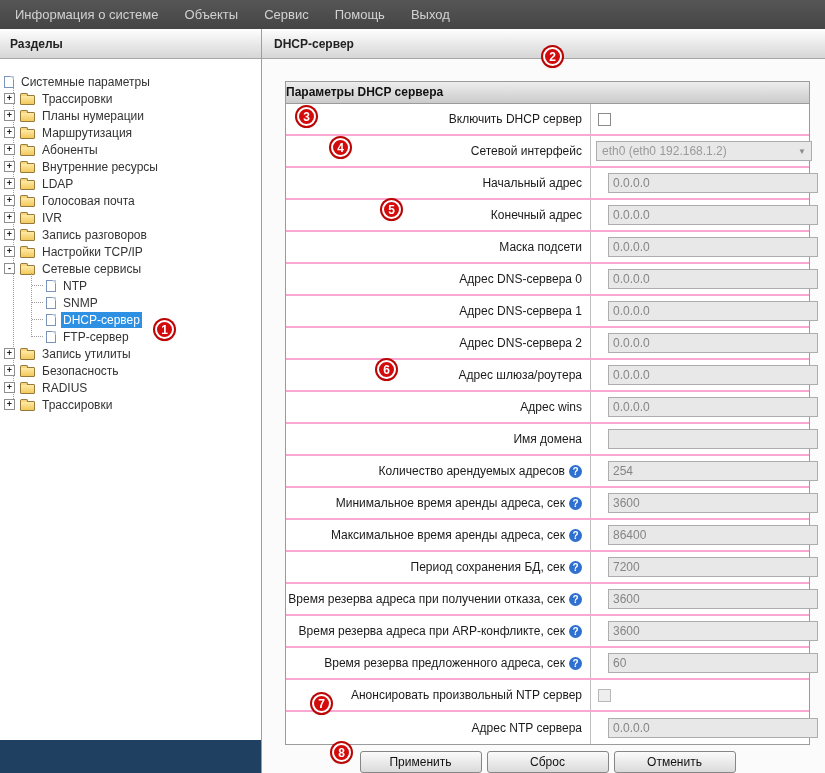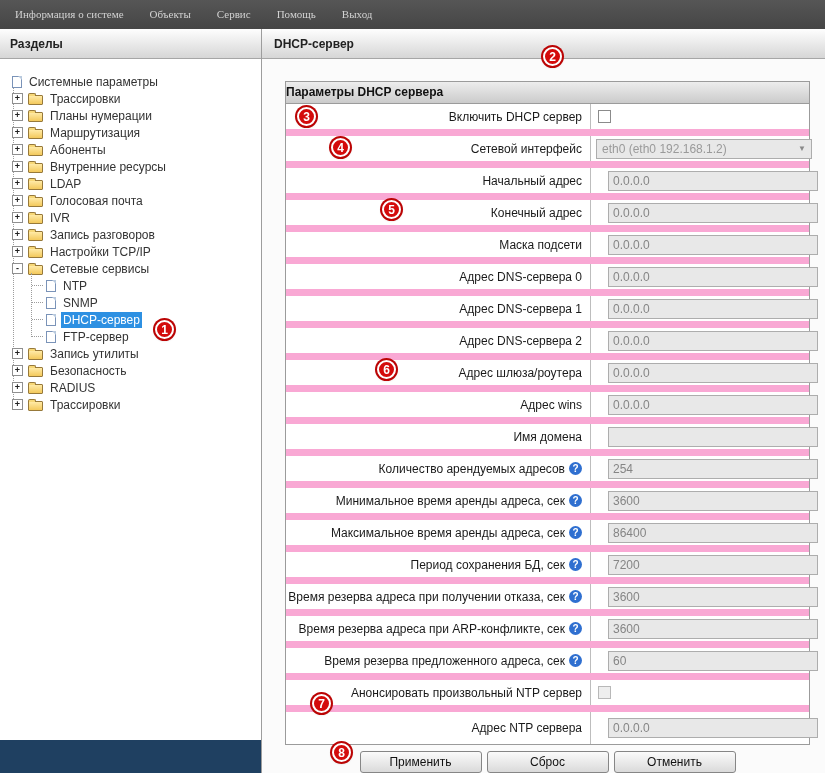--- a/index.html
+++ b/index.html
@@ -3,52 +3,52 @@
 <meta charset="utf-8">
 <style>
   * { box-sizing: border-box; margin: 0; padding: 0; }
   html, body { width: 825px; height: 773px; }
   body { font-family: "Liberation Sans", "DejaVu Sans", sans-serif; font-size: 12px; background: #fff; }
 
   .app { position: relative; width: 825px; height: 773px; overflow: hidden; display: flex; flex-direction: column; background: #fff; }
 
   
   .topbar { flex: 0 0 29px; background: linear-gradient(#565656, #454545); display: flex; align-items: center; padding-left: 2px; }
-  .mitem { color: #d2d2d2; font-size: 11px; padding: 0 13px; line-height: 29px; cursor: pointer; white-space: nowrap; font-family: Liberation Serif, serif; }
+  .mitem { color: #d2d2d2; font-size: 13px; padding: 0 13px; line-height: 29px; cursor: pointer; white-space: nowrap; }
 
   .layout { flex: 1; display: flex; min-height: 0; }
 
   
   .sidebar { flex: 0 0 262px; width: 262px; border-right: 1px solid #9d9d9d; display: flex; flex-direction: column; background: #fff; }
   .panel-header { height: 30px; background: linear-gradient(#fefefe, #d6d6d6); border-bottom: 1px solid #a6a6a6; display: flex; align-items: center; padding-left: 10px; font-weight: bold; color: #222; }
   .tree { flex: 1; padding-top: 14px; overflow: hidden; }
   .tree-inner { position: relative; }
   .tree-inner::before { content: ""; position: absolute; left: 13px; top: 8px; height: 324px; border-left: 1px dotted #9c9c9c; }
-  .titem { position: relative; height: 17px; display: flex; align-items: center; gap: 5px; padding-left: 12px; color: #333; cursor: pointer; white-space: nowrap; }
+  .titem { position: relative; height: 17px; display: flex; align-items: center; gap: 5px; padding-left: 4px; color: #333; cursor: pointer; white-space: nowrap; }
   .titem.child { padding-left: 46px; }
   .expander { flex: 0 0 auto; width: 11px; height: 11px; background: #fff; border: 1px solid #8f8f8f; display: inline-flex; align-items: center; justify-content: center; font-size: 9px; line-height: 9px; font-weight: bold; color: #222; }
   .icon-folder { flex: 0 0 auto; width: 15px; height: 10px; margin-top: 3px; background: linear-gradient(#ffeaa6, #f3c95c); border: 1px solid #97793a; border-radius: 1px; position: relative; }
   .icon-folder::before { content: ""; position: absolute; top: -3px; left: -1px; width: 6px; height: 2px; background: #f7d878; border: 1px solid #97793a; border-bottom: none; border-radius: 2px 2px 0 0; }
   .icon-doc { flex: 0 0 auto; width: 10px; height: 12px; background: #fff; border: 1px solid #7a93b8; position: relative; }
   .icon-doc::after { content: ""; position: absolute; top: -1px; right: -1px; width: 0; height: 0; border-top: 4px solid #b9cade; border-left: 4px solid transparent; }
   .tchildren { position: relative; }
   .tchildren::before { content: ""; position: absolute; left: 31px; top: -4px; bottom: 8px; border-left: 1px dotted #9c9c9c; }
   .titem.child::before { content: ""; position: absolute; left: 32px; top: 8px; width: 11px; border-top: 1px dotted #9c9c9c; }
   .tlabel { padding: 1px 2px; }
   .tlabel.selected { background: #2d90e2; color: #fff; }
   .sidebar-footer { flex: 0 0 33px; background: #1f4061; }
 
   
   .main { flex: 1; display: flex; flex-direction: column; background: #fbfbfb; min-width: 0; }
   .main .panel-header { padding-left: 12px; }
   .content { flex: 1; padding: 22px 0 0 23px; }
 
   .form-table { width: 525px; border: 1px solid #9b9b9b; background: #fff; }
   .form-title { height: 22px; line-height: 21px; background: linear-gradient(#ededed, #cbcbcb); border-bottom: 1px solid #9b9b9b; text-align: left; font-weight: bold; color: #111; }
-  .frow { display: flex; height: 32px; border-bottom: 7px solid #f9a8d4; background: #fff; }
+  .frow { display: flex; height: 32px; border-bottom: 2px solid #f9a8d4; background: #fff; }
   .frow:last-child { border-bottom: none; }
   .flabel { width: 305px; flex: 0 0 305px; border-right: 1px solid #bdbdbd; display: flex; align-items: center; justify-content: flex-end; gap: 4px; padding-right: 8px; color: #1a1a1a; text-align: right; }
   .fctrl { flex: 1; display: flex; align-items: center; padding-left: 5px; }
   .tinput { width: 210px; height: 20px; background: #e8e8e8; border: 1px solid #adadad; color: #858585; font-size: 12px; font-family: inherit; padding: 1px 4px; margin-left: 12px; }
   .fselect { width: 216px; height: 20px; background: #e8e8e8; border: 1px solid #adadad; display: flex; align-items: center; justify-content: space-between; padding: 9px 5px; color: #9a9a9a; cursor: default; }
   .sel-arrow { font-size: 8px; color: #8a8a8a; }
   .checkbox { width: 13px; height: 13px; background: #fff; border: 1px solid #8b8b8b; margin-left: 2px; cursor: pointer; }
   .checkbox.disabled { background: #eeeeee; border-color: #b8b8b8; }
   .help { flex: 0 0 auto; width: 13px; height: 13px; border-radius: 50%; background: #2f6fd0; color: #fff; font-size: 10px; font-weight: bold; display: inline-flex; align-items: center; justify-content: center; cursor: pointer; }
 

